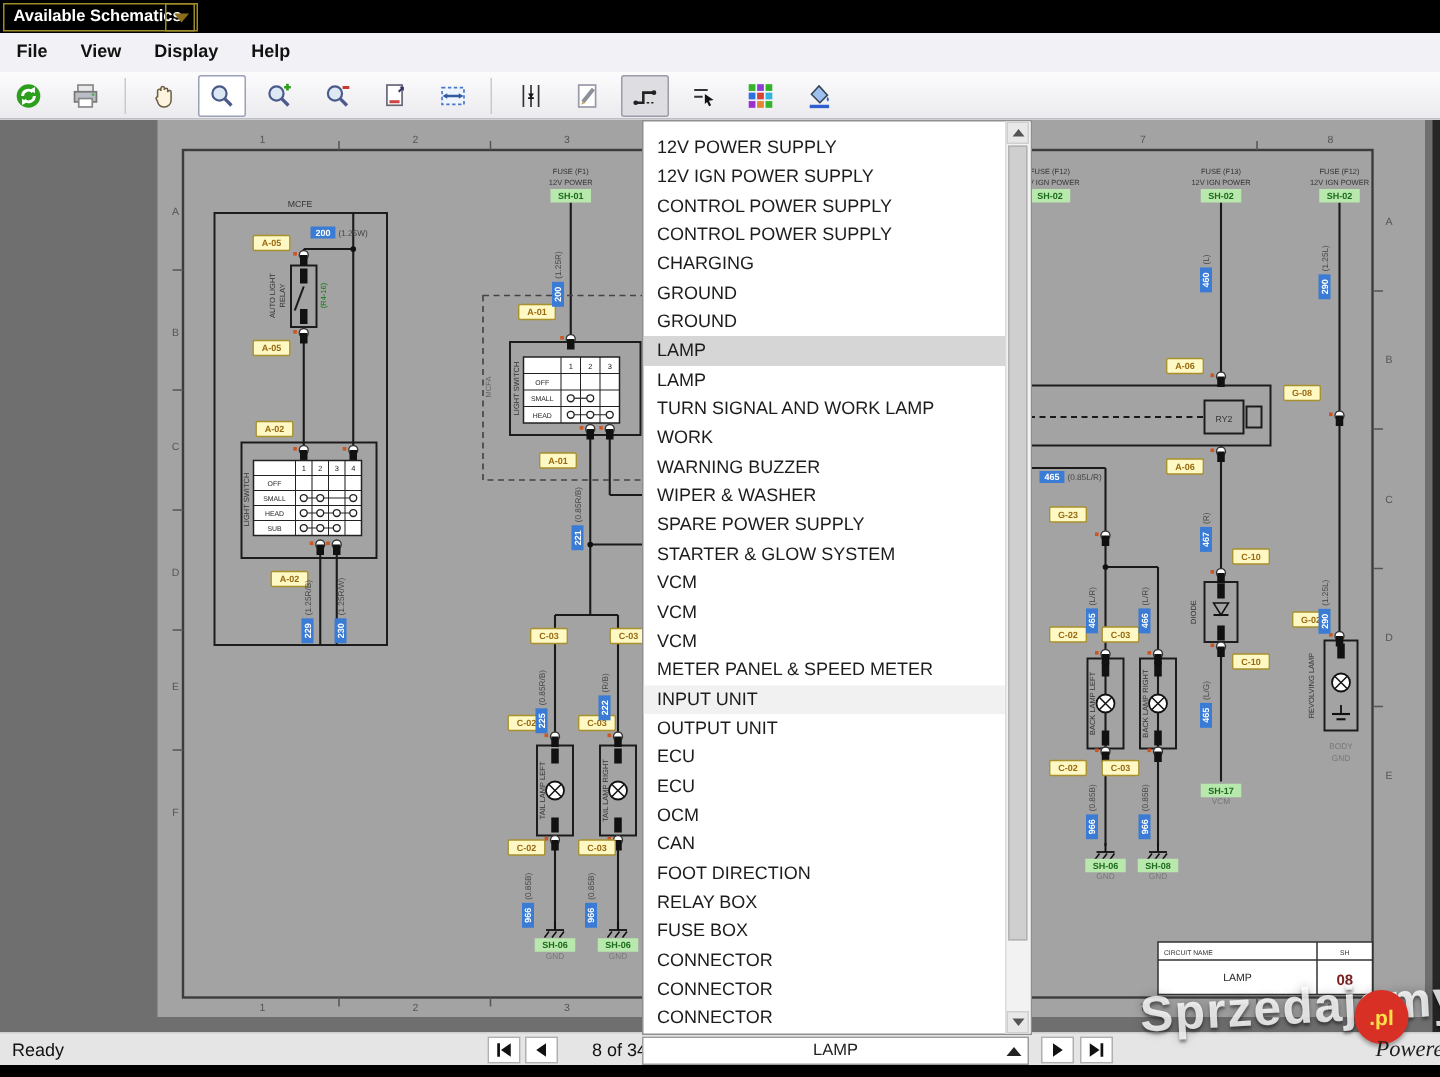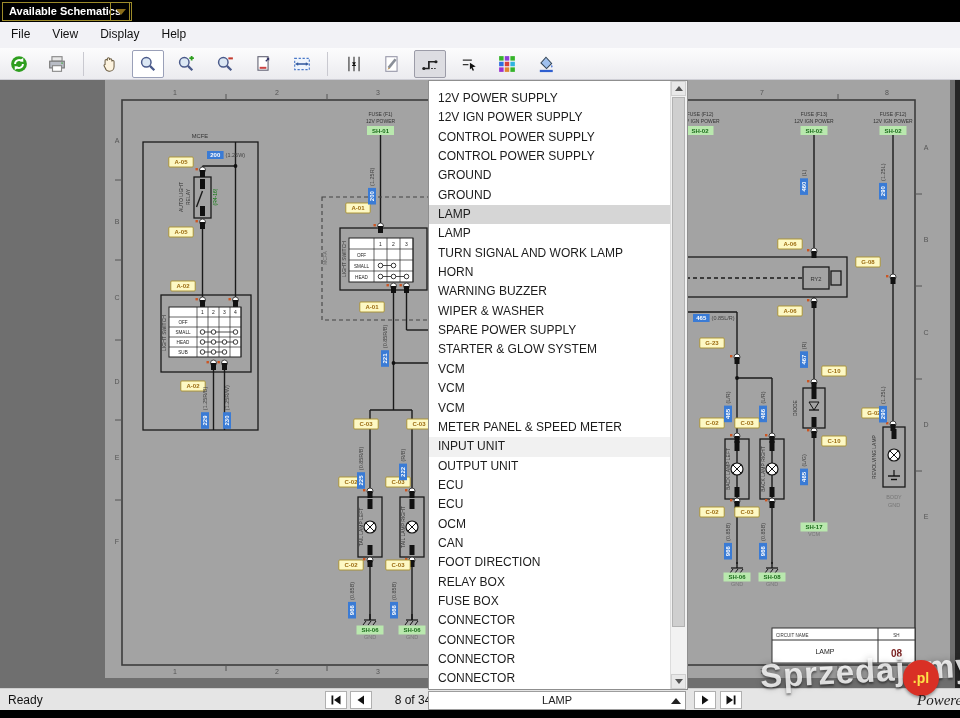--- a/index.html
+++ b/index.html
@@ -8,21 +8,21 @@
   
   .titlebar{position:absolute;left:0;top:0;width:960px;height:22px;background:#000;text-align:center;}
   .avail-box{position:absolute;left:2px;top:2px;height:15px;border:1px solid #9d8b2a;
              color:#fff;font:bold 11px "Liberation Sans",sans-serif;padding:2px 8px 0 6px;}
   .avail-arrow{position:absolute;left:110px;top:2px;width:20px;height:17px;border:1px solid #9d8b2a;
                display:flex;align-items:center;justify-content:center;}
   .avail-arrow i{width:0;height:0;border-left:5px solid transparent;border-right:5px solid transparent;
                  border-top:6px solid #8a6d1a;}
   
   .menubar{position:absolute;left:0;top:22px;width:960px;height:26px;background:#f2f2f6;}
-  .menu-item{display:inline-block;padding:5px 11px 0 11px;font-size:12px;color:#111;}
+  .menu-item{display:inline-block;padding:5px 11px 0 11px;font-size:12px;color:#111;font-weight:bold;}
   
   .toolbar{position:absolute;left:0;top:48px;width:960px;height:32px;
            background:linear-gradient(#fcfcfd,#ebebef);border-bottom:1px solid #cfcfd6;
            padding-left:2px;box-sizing:border-box;white-space:nowrap;}
   .tbtn{display:inline-flex;width:30px;height:26px;align-items:center;justify-content:center;
         margin:2px 1px;border:1px solid transparent;border-radius:2px;vertical-align:top;}
   .tbtn.checked{border-color:#9aa0b8;background:#ffffff;}
   .tbtn.pressed{border-color:#9c9ca8;background:#dddde2;}
   .tsep{display:inline-block;width:1px;height:24px;background:#c9c9d0;margin:4px 4px 0 4px;vertical-align:top;}
   
@@ -653,26 +653,27 @@
     </div>
     <div class="rightedge"></div>
   </div>
 
   <div class="listbox">
     <div class="items">
         <div class="item">12V POWER SUPPLY</div>
         <div class="item">12V IGN POWER SUPPLY</div>
         <div class="item">CONTROL POWER SUPPLY</div>
         <div class="item">CONTROL POWER SUPPLY</div>
+        <div class="item">CHARGING</div>
         <div class="item">GROUND</div>
         <div class="item">GROUND</div>
         <div class="item selected">LAMP</div>
         <div class="item">LAMP</div>
         <div class="item">TURN SIGNAL AND WORK LAMP</div>
-        <div class="item">HORN</div>
+        <div class="item">WORK</div>
         <div class="item">WARNING BUZZER</div>
         <div class="item">WIPER &amp; WASHER</div>
         <div class="item">SPARE POWER SUPPLY</div>
         <div class="item">STARTER &amp; GLOW SYSTEM</div>
         <div class="item">VCM</div>
         <div class="item">VCM</div>
         <div class="item">VCM</div>
         <div class="item">METER PANEL &amp; SPEED METER</div>
         <div class="item hover">INPUT UNIT</div>
         <div class="item">OUTPUT UNIT</div>

